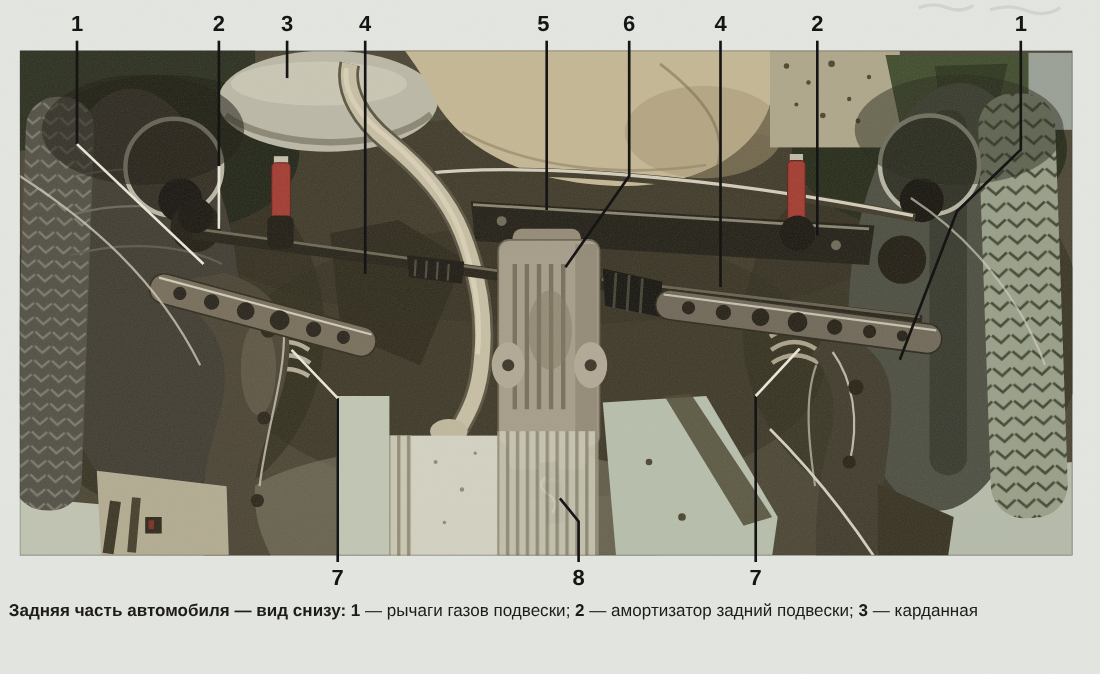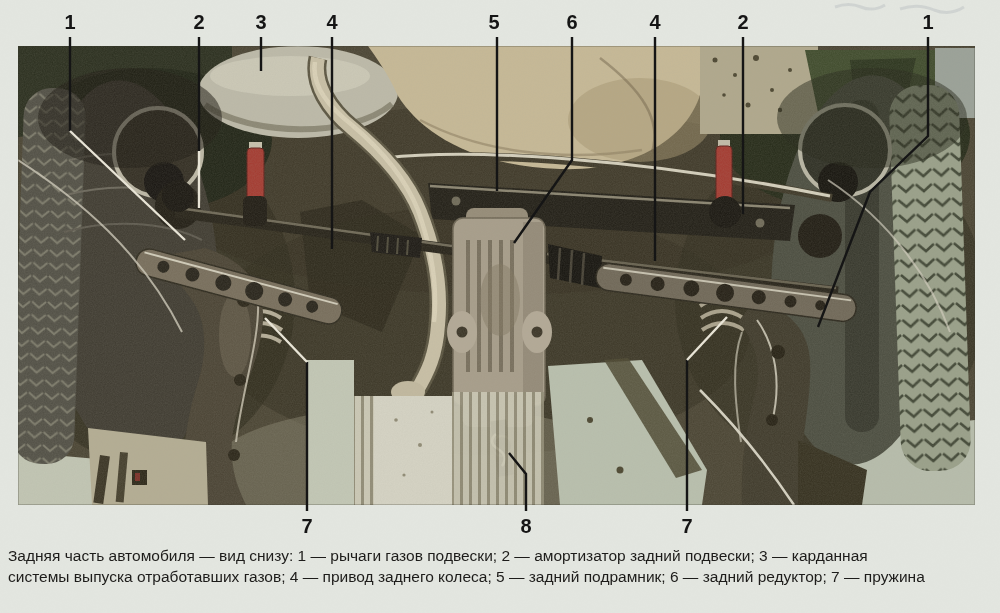--- a/index.html
+++ b/index.html
@@ -14,21 +14,21 @@
   .art{position:absolute; left:0; top:0;}
   .callout{
     position:absolute; transform:translateX(-50%);
     font-weight:700; font-size:20px; color:var(--line); line-height:1;
     letter-spacing:0;
   }
   .caption{
     position:absolute; left:8px; top:546px; width:986px;
     color:var(--ink); font-size:15.5px; line-height:20.5px;
   }
-  .caption b{font-weight:400;}
+  .caption b{font-weight:700;}
   .caption .cap-line{white-space:nowrap;}
 </style>
 </head>
 <body>
 
 <div class="page">
 
   <svg class="art" width="1000" height="613" viewBox="0 0 1000 613">
     <defs>
       <clipPath id="photoClip">
@@ -323,16 +323,15 @@
   <span class="callout" style="left:572px; top:12px;">6</span>
   <span class="callout" style="left:655px; top:12px;">4</span>
   <span class="callout" style="left:743px; top:12px;">2</span>
   <span class="callout" style="left:928px; top:12px;">1</span>
   <span class="callout" style="left:307px; top:516px;">7</span>
   <span class="callout" style="left:526px; top:516px;">8</span>
   <span class="callout" style="left:687px; top:516px;">7</span>
 
   <div class="caption">
     <div class="cap-line"><b>Задняя часть автомобиля — вид снизу: </b><b>1</b><span> — рычаги газов подвески; </span><b>2</b><span> — амортизатор задний подвески; </span><b>3</b><span> — карданная</span></div>
-    <div class="cap-line"><span>системы выпуска отработавших газов; </span><b>4</b><span> — привод заднего колеса; </span><b>5</b><span> — задний подрамник; </span><b>6</b><span> — задний редуктор; </span><b>7</b><span> — пружина</span></div>
   </div>
 
 </div>
 
 </body></html>

